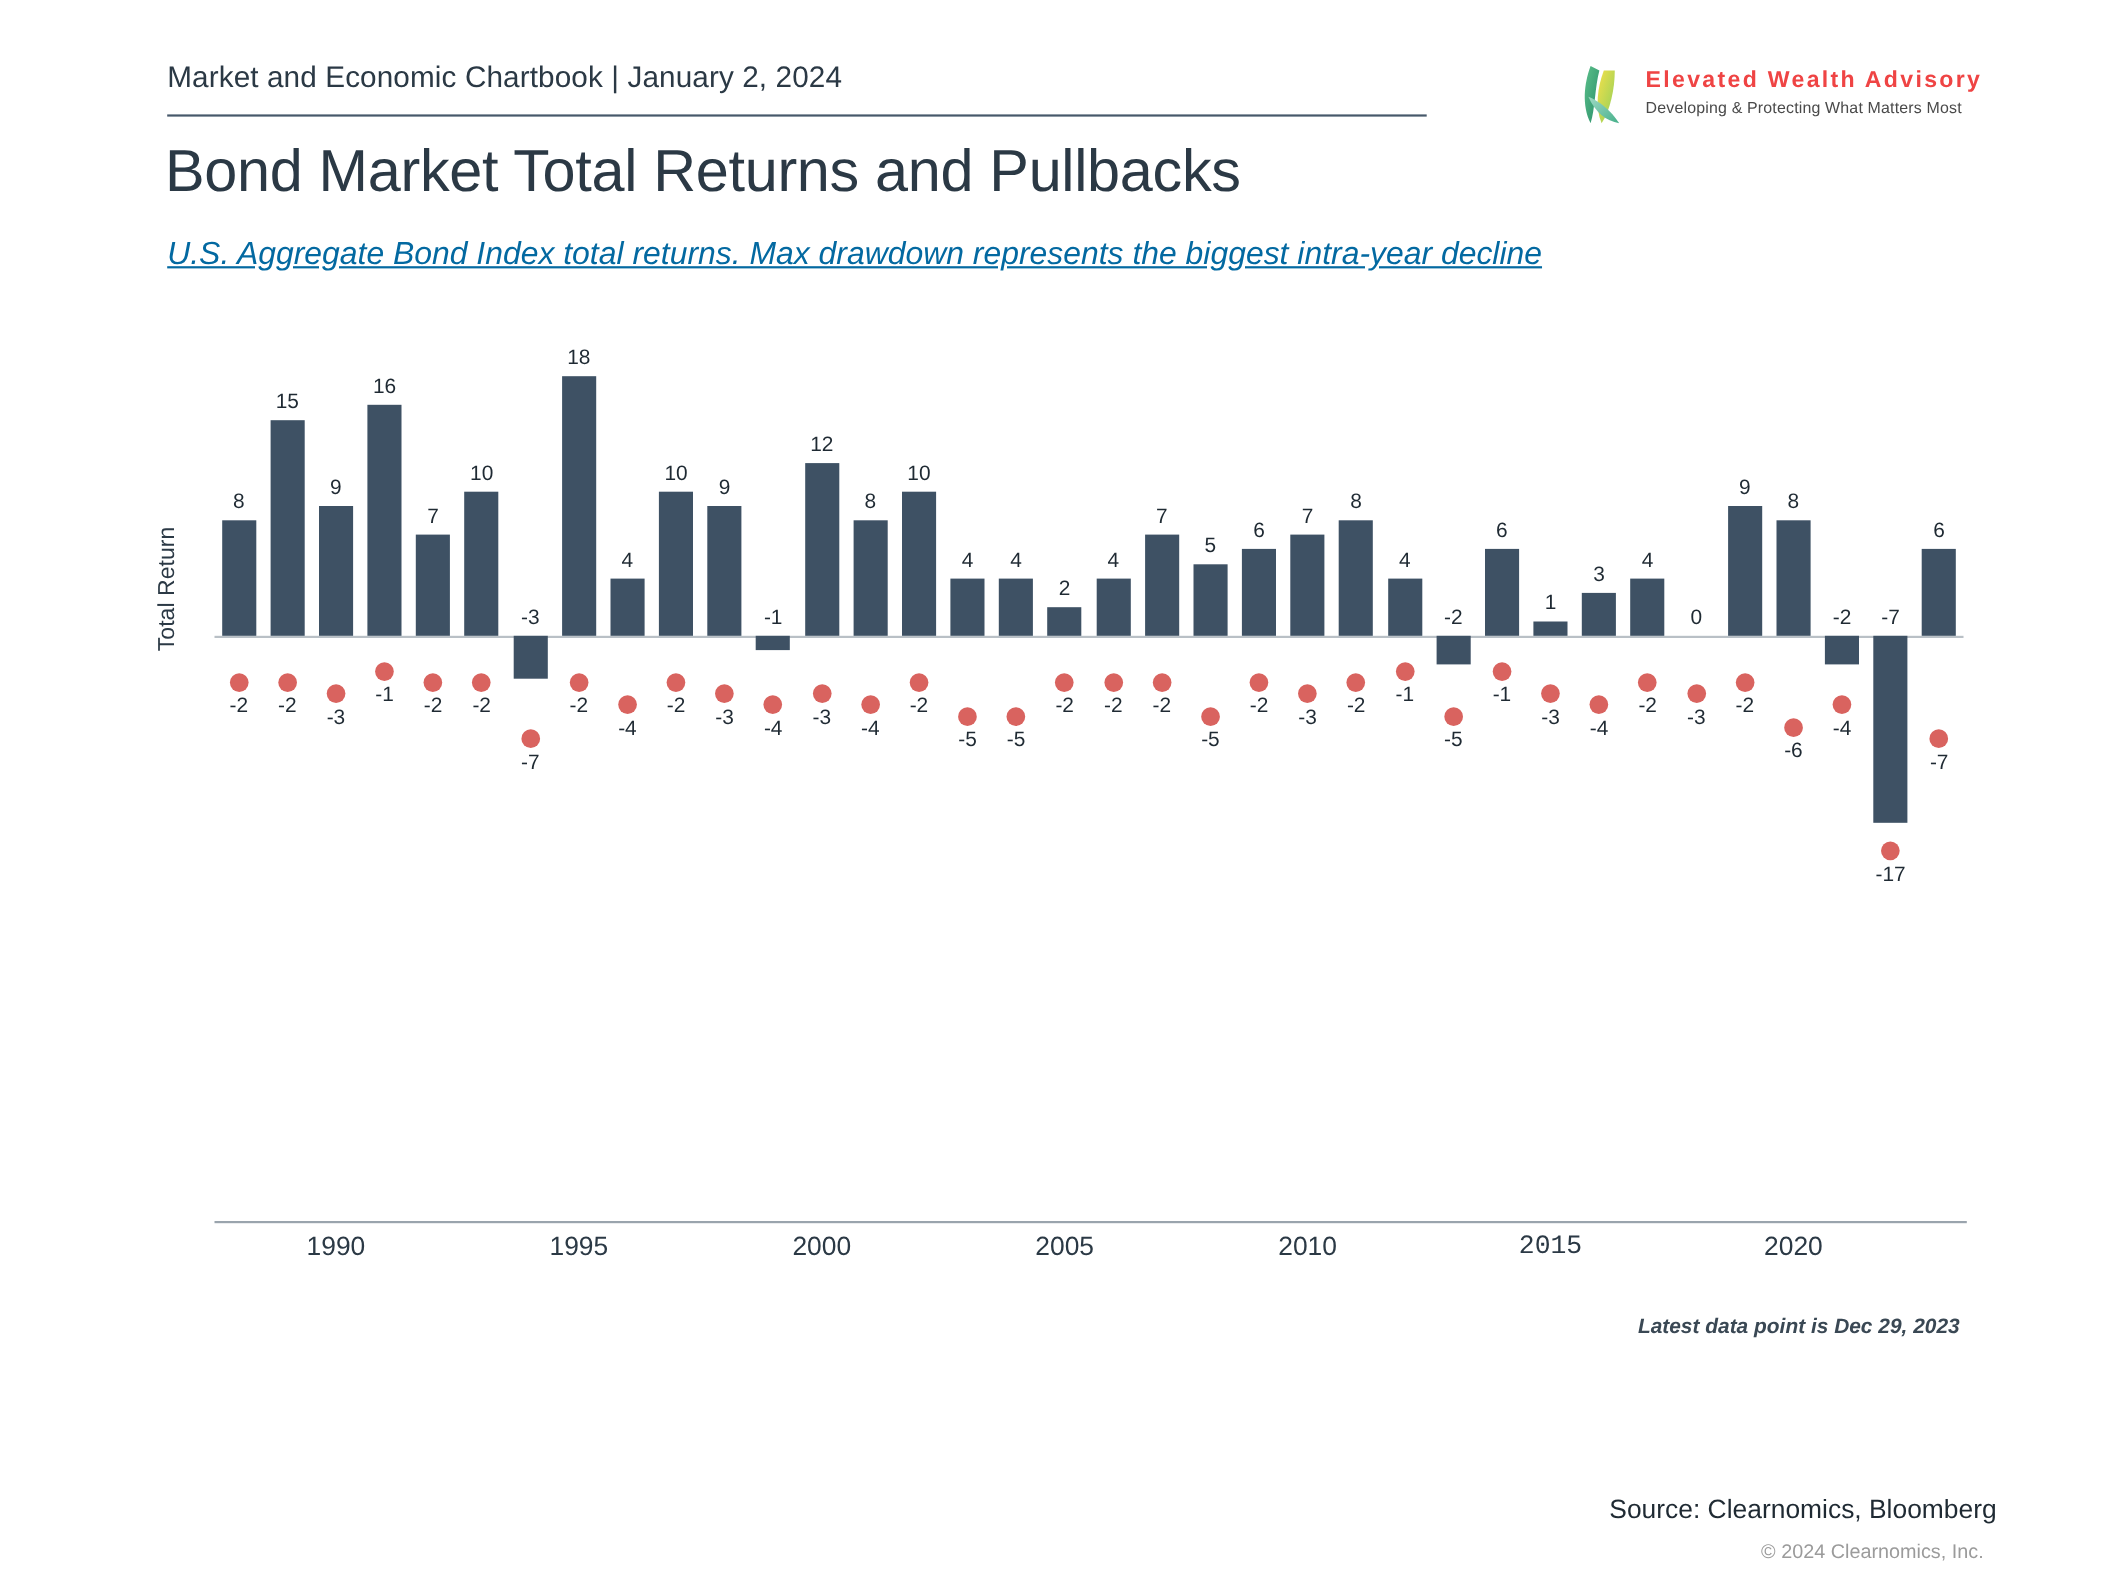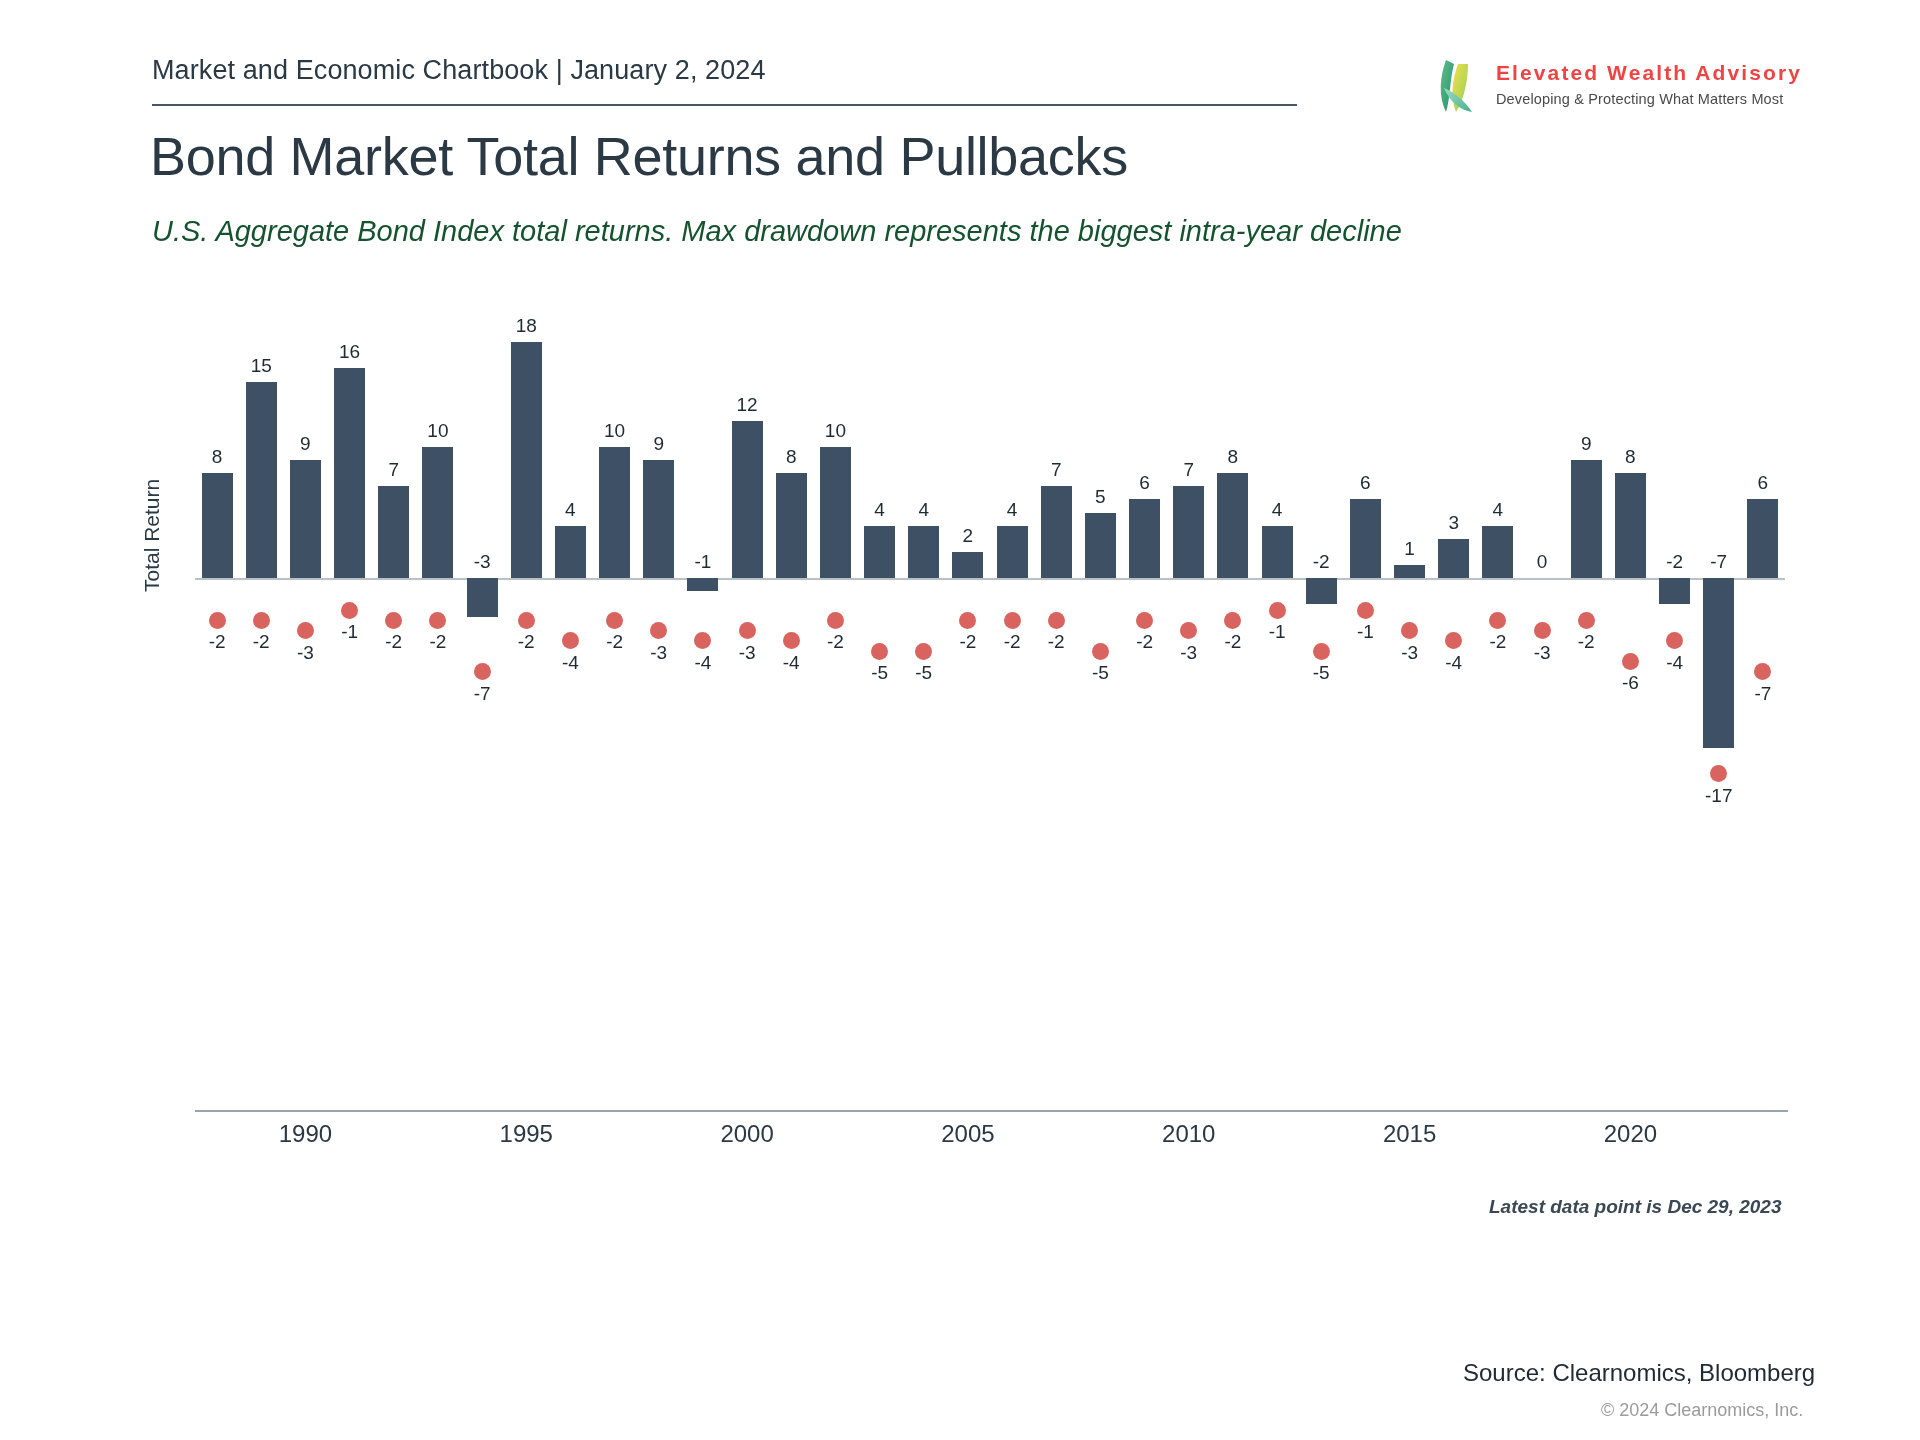--- a/index.html
+++ b/index.html
@@ -33,22 +33,23 @@
   }
 
   
   .title{
     position:absolute;left:150px;top:125px;
     font-size:54px;font-weight:400;color:#2b3945;letter-spacing:-.3px;
     white-space:nowrap;
   }
   .subtitle{
     position:absolute;left:152px;top:212px;width:1260px;
-    font-size:29px;font-style:italic;color:#14532d;line-height:1.33;
+    font-size:29px;font-style:italic;color:#0369a1;line-height:1.33;
     font-weight:400;
+    text-decoration:underline;
   }
 
   
   .chart{position:absolute;left:195px;top:330px;width:1590px;height:790px;}
   .ylabel{
     position:absolute;left:-55px;top:262px;
     transform:rotate(-90deg);transform-origin:left top;
     font-size:21px;color:#2b3945;white-space:nowrap;
   }
   .plot{position:absolute;left:0;top:0;right:0;bottom:0;}
@@ -286,21 +287,21 @@
       </div>
   </div>
 
   <div class="axis-rule"></div>
   <div id="xticks">
       <div class="tick" style="left: 245.417px; width: 120px;">1990</div>
       <div class="tick" style="left: 466.25px; width: 120px;">1995</div>
       <div class="tick" style="left: 687.083px; width: 120px;">2000</div>
       <div class="tick" style="left: 907.917px; width: 120px;">2005</div>
       <div class="tick" style="left: 1128.75px; width: 120px;">2010</div>
-      <div class="tick" style="left: 1349.58px; width: 120px;">2015</div>
+      <div class="tick" style="left: 1349.58px; width: 120px; font-family: Liberation Mono, monospace;">2015</div>
       <div class="tick" style="left: 1570.42px; width: 120px;">2020</div>
     </div>
 
   <div class="legend">
   </div>
 
   <div class="latest">Latest data point is Dec 29, 2023</div>
   <div class="source">Source: Clearnomics, Bloomberg</div>
   <div class="copyright">© 2024 Clearnomics, Inc.</div>
 

